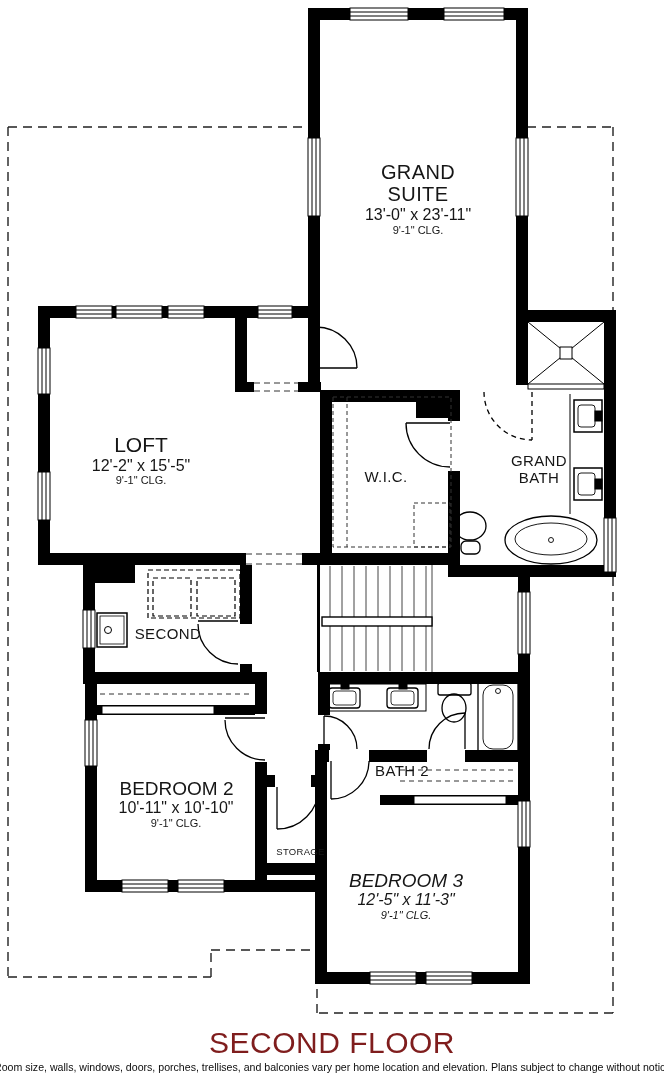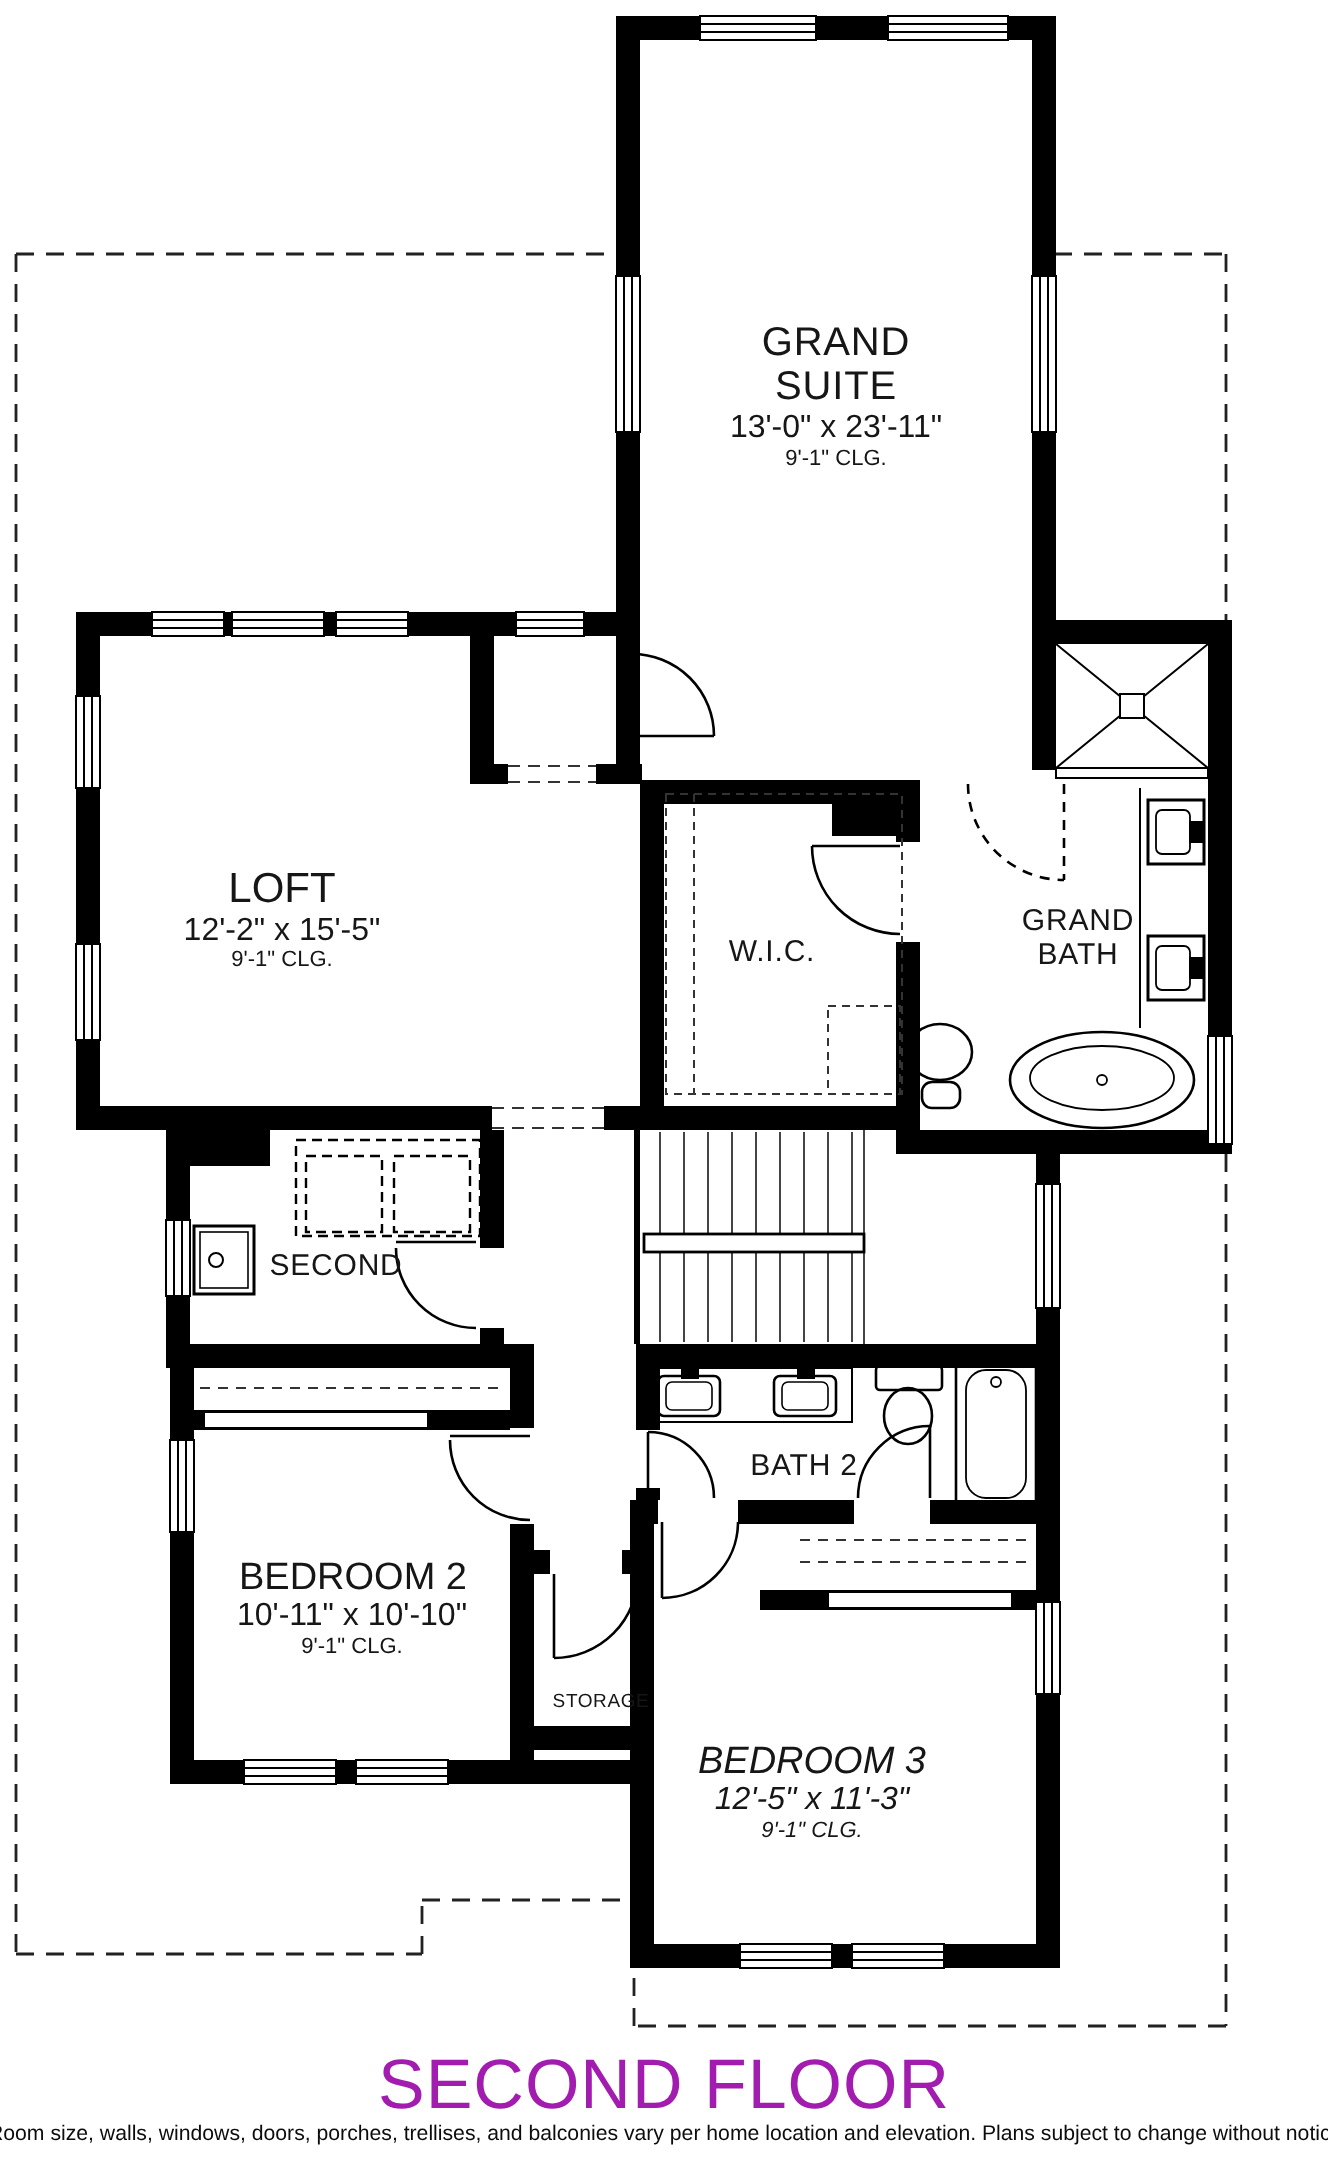--- a/index.html
+++ b/index.html
@@ -14,21 +14,21 @@
   }
   .rn  { font-size:20px; letter-spacing:.4px; }
   .rn-md { font-size:15px; letter-spacing:.4px; }
   .rn-sm { font-size:9.5px; letter-spacing:.3px; }
   .rd  { font-size:16px; }
   .rc  { font-size:11px; }
   .loft-n { font-size:21px; }
   .bed-n { font-size:19px;text-align:right; }
   #title {
     position:absolute; left:332px; top:1043px; transform:translate(-50%,-50%);
-    font-size:35px; letter-spacing:.5px; color:#a21caf; white-space:nowrap;
+    font-size:30px; letter-spacing:.5px; color:#7f1d1d; white-space:nowrap;
   }
   #disclaimer {
     position:absolute; left:332px; top:1067px; transform:translate(-50%,-50%);
     font-size:10.6px; color:#0c0c0c; white-space:nowrap;
   }
 </style>
 </head>
 <body>
 
 <div id="page">
@@ -299,21 +299,21 @@
   <div class="room-label" style="left:168px; top:634px;">
     <div class="rn-md">SECOND</div>
   </div>
 
   <div class="room-label" style="left:176px; top:804px;">
     <div class="bed-n">BEDROOM 2</div>
     <div class="rd">10'-11" x 10'-10"</div>
     <div class="rc">9'-1" CLG.</div>
   </div>
 
-  <div class="room-label" style="left:402px; top:734px;text-align:center;">
+  <div class="room-label" style="left:402px; top:771px;text-align:center;">
     <div class="rn-md">BATH 2</div>
   </div>
 
   <div class="room-label" style="left:291px; top:852px;padding-left:19px;">
     <div class="rn-sm">STORAGE</div>
   </div>
 
   <div class="room-label" style="left:406px; top:896px;font-style:italic;">
     <div class="bed-n">BEDROOM 3</div>
     <div class="rd">12'-5" x 11'-3"</div>

